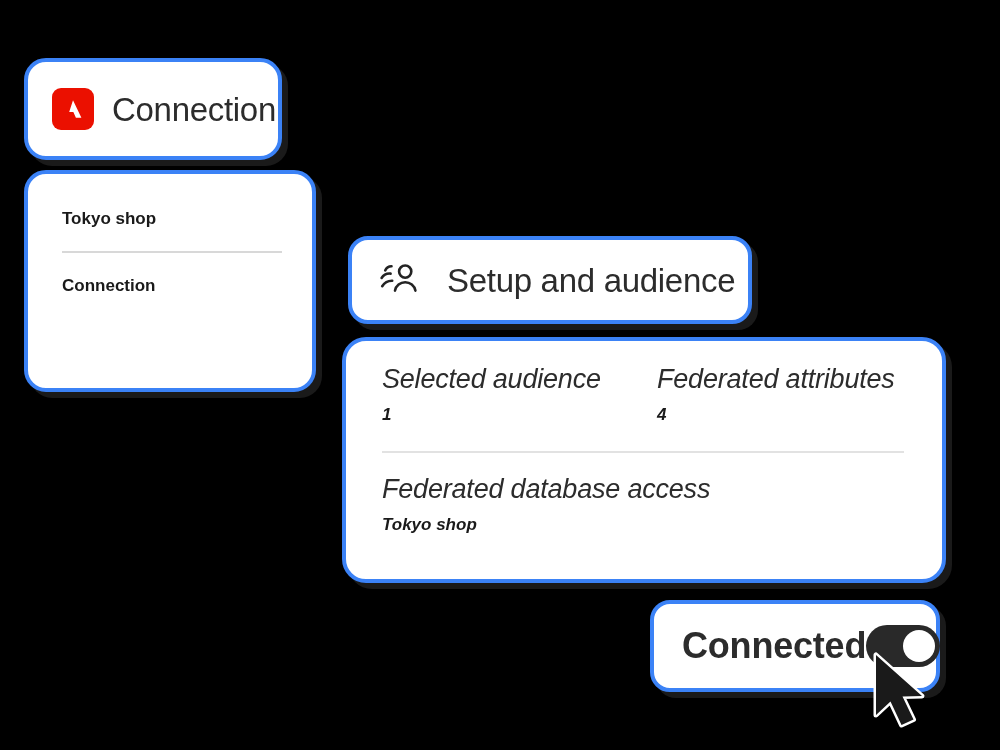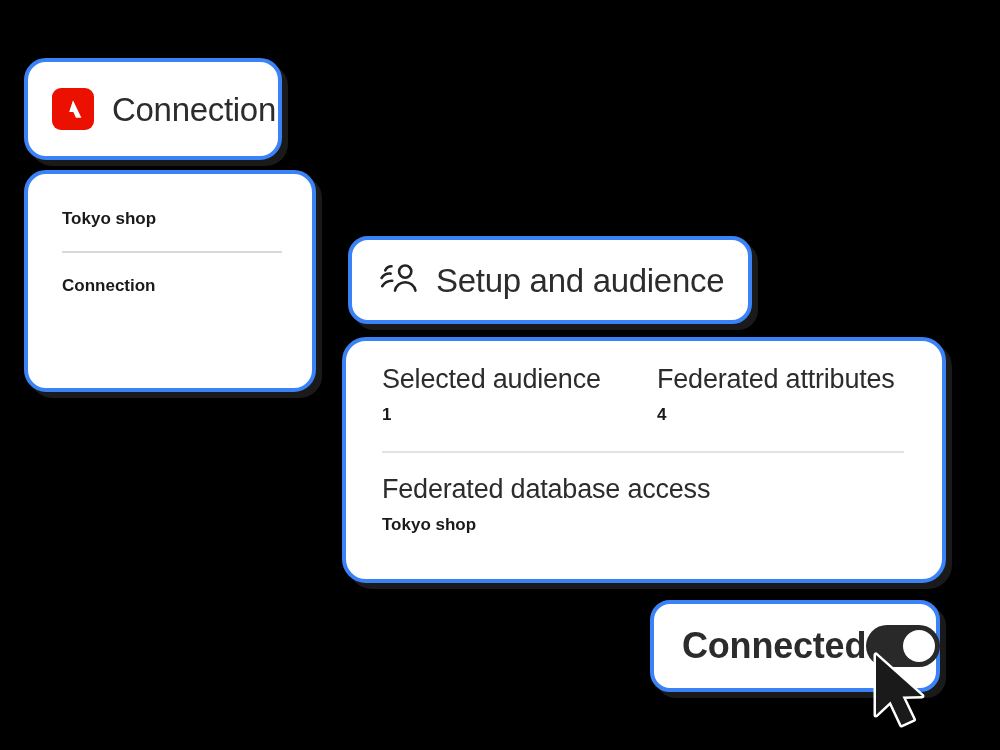--- a/index.html
+++ b/index.html
@@ -101,32 +101,33 @@
   
   #setup-card {
     left: 348px;
     top: 236px;
     width: 404px;
     height: 88px;
     border-radius: 20px;
     display: flex;
     align-items: center;
     padding-left: 26px;
-    gap: 16px;
+    gap: 27px;
   }
   .audience-icon { flex: 0 0 auto; display: block; }
 
   
   #audience-panel {
     left: 342px;
     top: 337px;
     width: 604px;
     height: 246px;
     border-radius: 24px;
     padding: 24px 0 2px 0;
+    font-style: italic;
   }
   .panel-inner { padding: 0 38px 0 36px; }
   .stat-row {
     display: flex;
   }
   .stat-col:first-child { width: 275px; flex: 0 0 auto; }
   .stat-label {
     font-size: 27px;
     line-height: 1.08;
     color: #2c2c2c;

